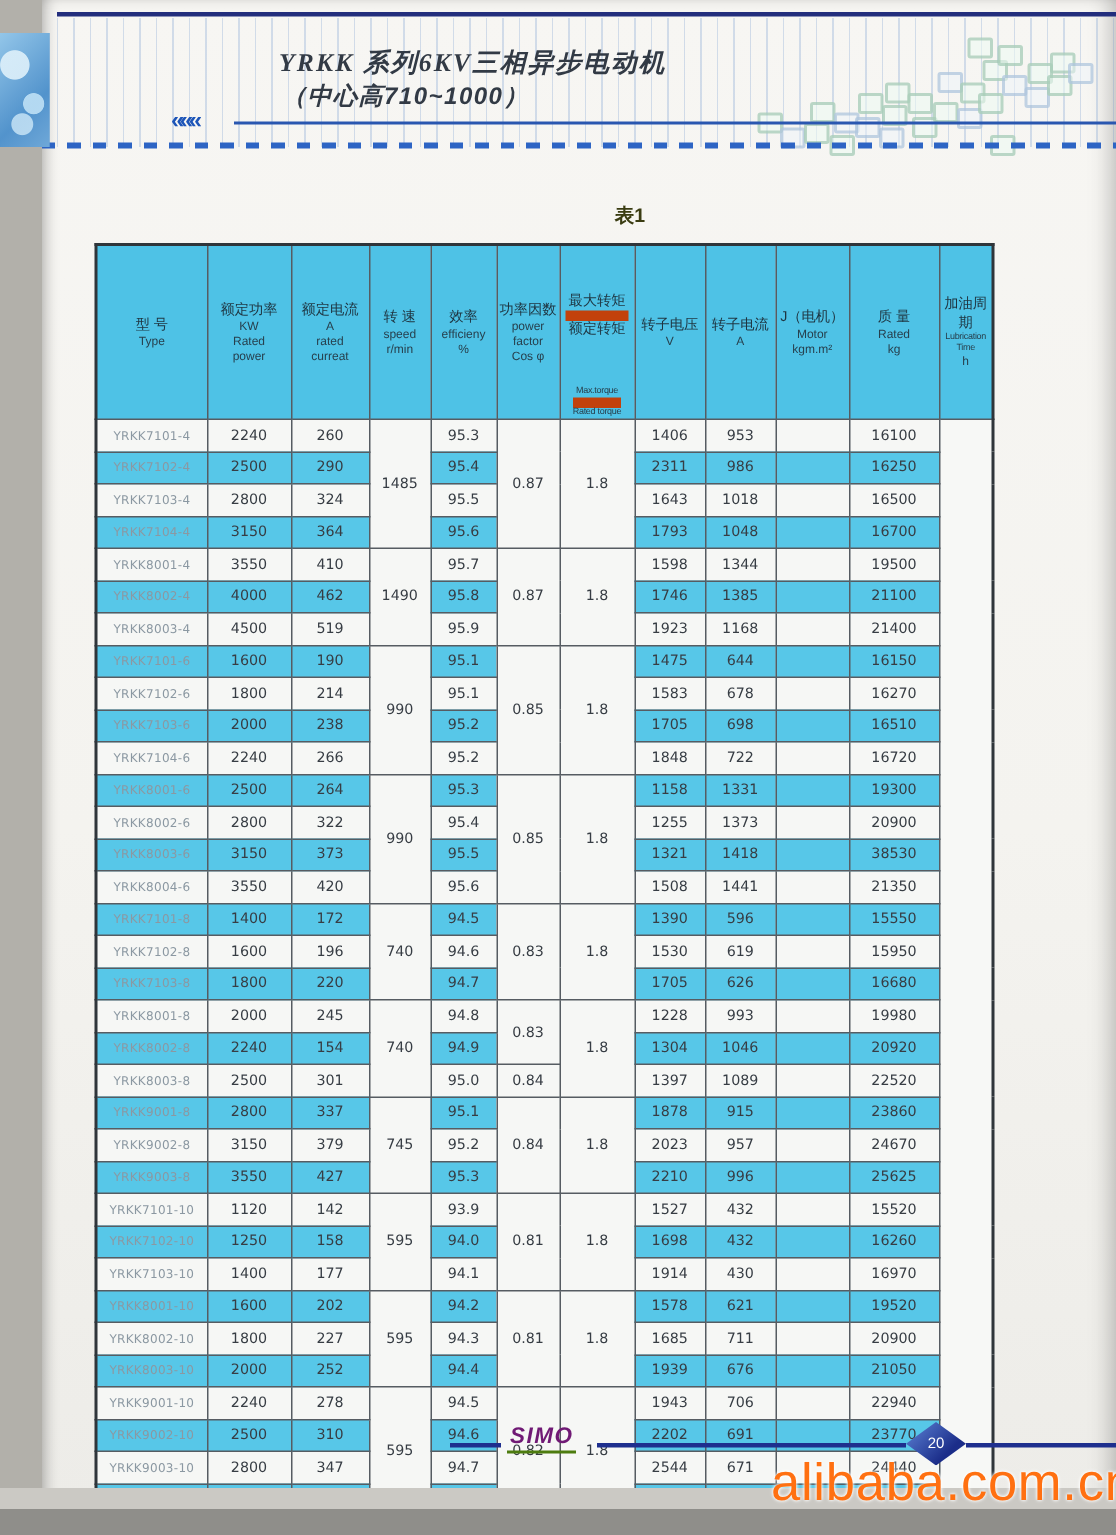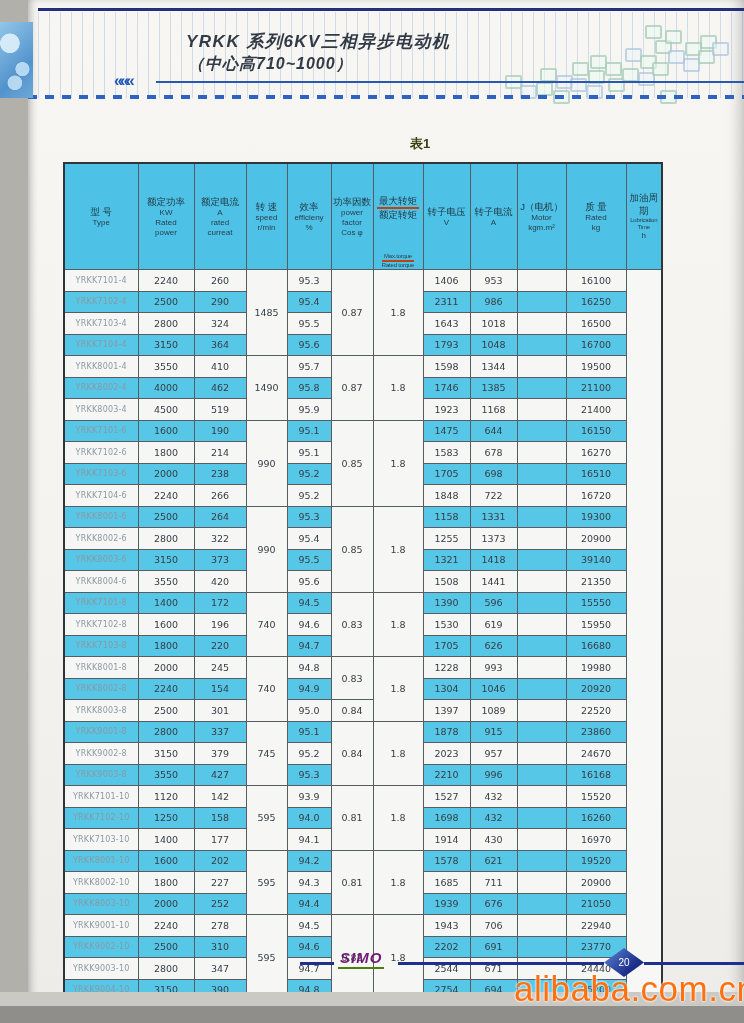--- a/index.html
+++ b/index.html
@@ -20,21 +20,21 @@
       radial-gradient(circle at 68% 62%, rgba(190,224,245,.9) 0 13%, transparent 14%),
       radial-gradient(circle at 45% 80%, rgba(205,232,248,.8) 0 11%, transparent 12%),
       linear-gradient(135deg,#93c6e9,#5293cc 65%,#6fa8d8);
     background-color:#5e9bd2;
   }
   .header-band{position:absolute;left:0;top:6px;width:716px;height:98px;overflow:hidden;}
   .pinstripes{position:absolute;left:0;top:6px;right:0;bottom:6px;
     background:repeating-linear-gradient(90deg,transparent 0 10px,rgba(110,150,205,.28) 10px 11px);}
   .top-rule{position:absolute;top:2px;left:10px;right:0;height:3px;background:#232e7d;}
   .title-l1{position:absolute;left:158px;top:24px;font-size:17px;font-weight:bold;font-style:italic;
-    color:#323a45;letter-spacing:1.5px;white-space:nowrap;}
+    color:#323a45;letter-spacing:1.5px;white-space:nowrap;font-family:Liberation Serif, serif;}
   .title-l2{position:absolute;left:160px;top:48px;font-size:16px;font-weight:bold;font-style:italic;
     color:#323a45;letter-spacing:1px;white-space:nowrap;text-align:right;}
   .hdr-arrows{position:absolute;left:86px;top:66px;font-size:16px;font-weight:bold;color:#1d55b8;
     letter-spacing:-3px;}
   .hdr-line{position:absolute;top:75px;left:128px;right:0;height:2px;background:#2a57b0;}
   .dashes{position:absolute;top:89px;left:0;right:0;height:4px;
     background:repeating-linear-gradient(90deg,#2d64c4 0 9px,transparent 9px 17px);}
   .sq{position:absolute;width:13px;height:10px;border:2px solid rgba(140,185,160,.55);
     background:rgba(237,249,243,.55);border-radius:2px;}
   .sq.b{border-color:rgba(145,175,210,.5);background:rgba(238,244,250,.5);}
@@ -47,21 +47,21 @@
   table.spec td{font-size:9.5px;color:#373d44;text-align:center;height:20.5px;background:#f6f7f5;
     font-family:"DejaVu Sans","Liberation Sans",sans-serif;}
   table.spec td.hl{background:#57c7e8;}
   table.spec td.type{font-size:8px;color:#8b98a2;letter-spacing:.2px;}
   table.spec td.merge{background:#f6f7f5;}
   table.spec td.lubcol{background:#f7f8f6;}
   .hz{font-size:9.5px;color:#1e3440;line-height:1.3;text-align:center;}
   .he{font-size:8px;color:#27404e;line-height:1.2;text-align:center;}
   .he.tiny{font-size:6px;letter-spacing:-.2px;}
   .fracwrap{display:flex;flex-direction:column;align-items:center;}
-  .frac-top{border-bottom:2px solid #c2410c;padding:0 2px;margin-top:31px;}
+  .frac-top{border-bottom:7px solid #c2410c;padding:0 2px;margin-top:31px;}
   .f-seg{position:absolute;top:962px;height:3px;background:#1e2f8e;z-index:4;}
   .brand{position:absolute;top:949px;left:338px;font-size:15px;font-weight:bold;font-style:italic;
     color:#701a75;letter-spacing:1px;z-index:5;border-bottom:2px solid #4d7c0f;padding:0 2px 1px 2px;}
   .diamond{position:absolute;top:948px;left:604px;width:40px;height:29px;z-index:5;
     clip-path:polygon(50% 0,100% 50%,50% 100%,0 50%);
     background:linear-gradient(135deg,#5f85d8,#1b2d89 70%);
     display:flex;align-items:center;justify-content:center;}
   .diamond span{color:#ffffff;font-size:10px;font-weight:normal;}
   .band1{position:absolute;left:0;top:992px;width:744px;height:14px;background:#cbc9c4;z-index:2;}
   .band2{position:absolute;left:0;top:1006px;width:744px;height:17px;background:#8f8e8a;z-index:2;}
@@ -341,21 +341,21 @@
           <td class="">20900</td>
         </tr>
         <tr>
           <td class="type hl">YRKK8003-6</td>
           <td class=" hl">3150</td>
           <td class=" hl">373</td>
           <td class=" hl">95.5</td>
           <td class=" hl">1321</td>
           <td class=" hl">1418</td>
           <td class=" hl"></td>
-          <td class=" hl">39140</td>
+          <td class=" hl">38530</td>
         </tr>
         <tr>
           <td class="type">YRKK8004-6</td>
           <td class="">3550</td>
           <td class="">420</td>
           <td class="">95.6</td>
           <td class="">1508</td>
           <td class="">1441</td>
           <td class=""></td>
           <td class="">21350</td>
@@ -451,21 +451,21 @@
           <td class="">24670</td>
         </tr>
         <tr>
           <td class="type hl">YRKK9003-8</td>
           <td class=" hl">3550</td>
           <td class=" hl">427</td>
           <td class=" hl">95.3</td>
           <td class=" hl">2210</td>
           <td class=" hl">996</td>
           <td class=" hl"></td>
-          <td class=" hl">16168</td>
+          <td class=" hl">25625</td>
         </tr>
         <tr>
           <td class="type">YRKK7101-10</td>
           <td class="">1120</td>
           <td class="">142</td>
           <td class="merge" rowspan="3">595</td>
           <td class="">93.9</td>
           <td class="merge" rowspan="3">0.81</td>
           <td class="merge" rowspan="3">1.8</td>
           <td class="">1527</td>

